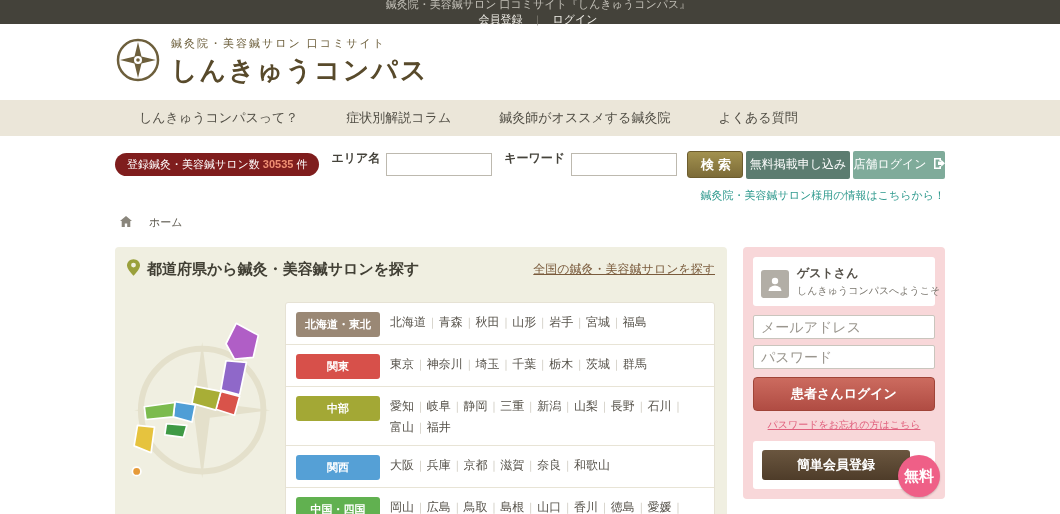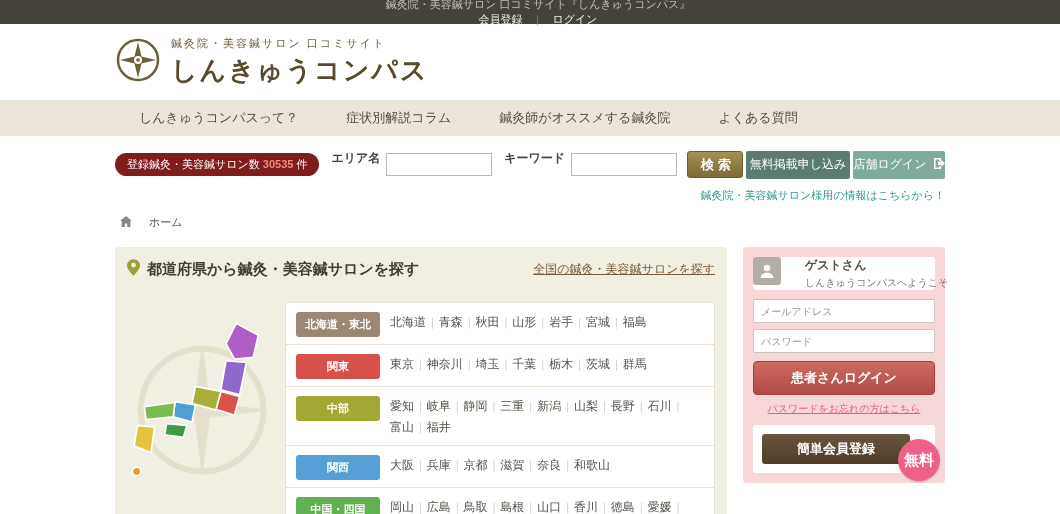--- a/index.html
+++ b/index.html
@@ -59,25 +59,25 @@
   .region-row { display:flex; align-items:flex-start; padding:7px 10px; border-bottom:1px solid #e8e4d6; gap:10px; }
   .region-row:last-child { border-bottom:none; }
   .region-badge { width:84px; flex:none; text-align:center; color:#fff; font-size:11px; font-weight:bold; padding:5px 0; border-radius:3px; cursor:pointer; margin-top:2px; }
   .pref-links { flex:1; font-size:12px; line-height:1.75; padding-top:2px; }
   .pref-link { color:#57534b; cursor:pointer; text-decoration:none; white-space:nowrap; }
   .sep { color:#c9c5b9; margin:0 1px; font-size:11px; }
 
   
   .side-col { width:202px; flex:none; }
   .sidebar { background:#f8d7d9; border-radius:4px; padding:10px; }
-  .guest-box { background:#fff; border-radius:3px; padding:0; display:flex; gap:24px; align-items:flex-start; margin-bottom:9px; }
+  .guest-box { background:#fff; border-radius:3px; padding:8px; display:flex; gap:8px; align-items:flex-end; margin-bottom:9px; }
   .avatar { width:28px; height:28px; background:#b2aea6; border-radius:3px; flex:none; display:flex; align-items:center; justify-content:center; }
   .guest-name { font-size:12px; font-weight:bold; color:#555149; }
   .welcome { font-size:10px; color:#7a766e; margin-top:2px; white-space:nowrap; }
-  .side-input { width:100%; height:24px; border:1px solid #c9c5bd; border-radius:2px; margin-bottom:6px; padding:0 7px; font-size:10px; color:#555; background:#fff; }
+  .side-input { width:100%; height:24px; border:1px solid #c9c5bd; border-radius:2px; margin-bottom:6px; padding:0 7px; font-size:14px; color:#555; background:#fff; }
   .side-input::placeholder { color:#9a968e; }
   .patient-login-btn { width:100%; height:34px; background:linear-gradient(#cc6b5f,#b04c43); color:#fff; font-weight:bold; font-size:13px; border:1px solid #a04438; border-radius:4px; margin:2px 0 7px; cursor:pointer; }
   .forgot-link { display:block; text-align:center; font-size:10px; color:#e0607d; text-decoration:underline; margin-bottom:9px; cursor:pointer; }
   .register-box { background:#fff; border-radius:3px; padding:9px; position:relative; }
   .first-time { font-size:11px; color:#59554d; margin-bottom:7px; }
   .register-btn { width:148px; height:30px; background:linear-gradient(#6a563f,#4e3c29); color:#fff; font-weight:bold; font-size:13px; border:none; border-radius:3px; cursor:pointer; }
   .free-badge { position:absolute; right:-5px; top:14px; width:42px; height:42px; border-radius:50%; background:#ef5f87; color:#fff; font-size:15px; font-weight:bold; display:flex; align-items:center; justify-content:center; box-shadow:0 1px 2px rgba(0,0,0,.2); }
 </style>
 </head>
 <body>

